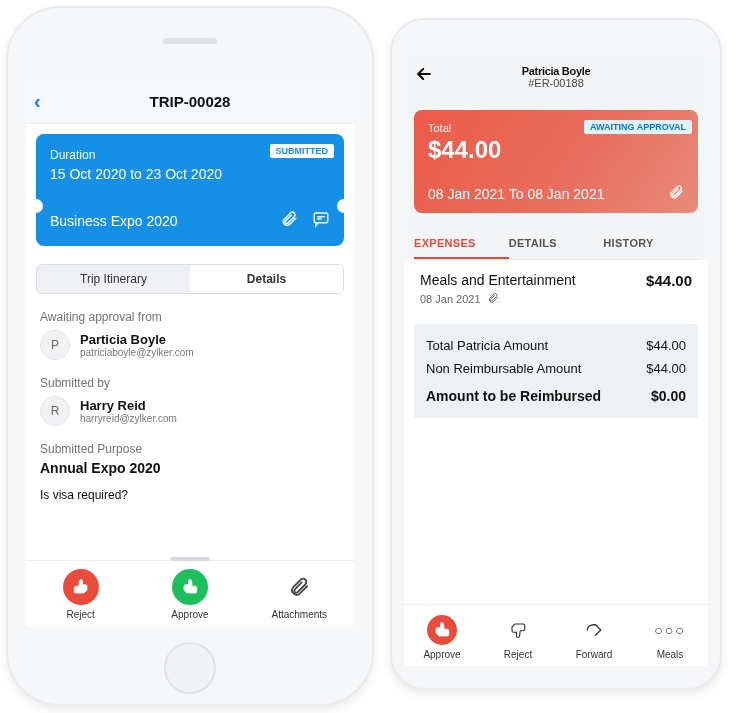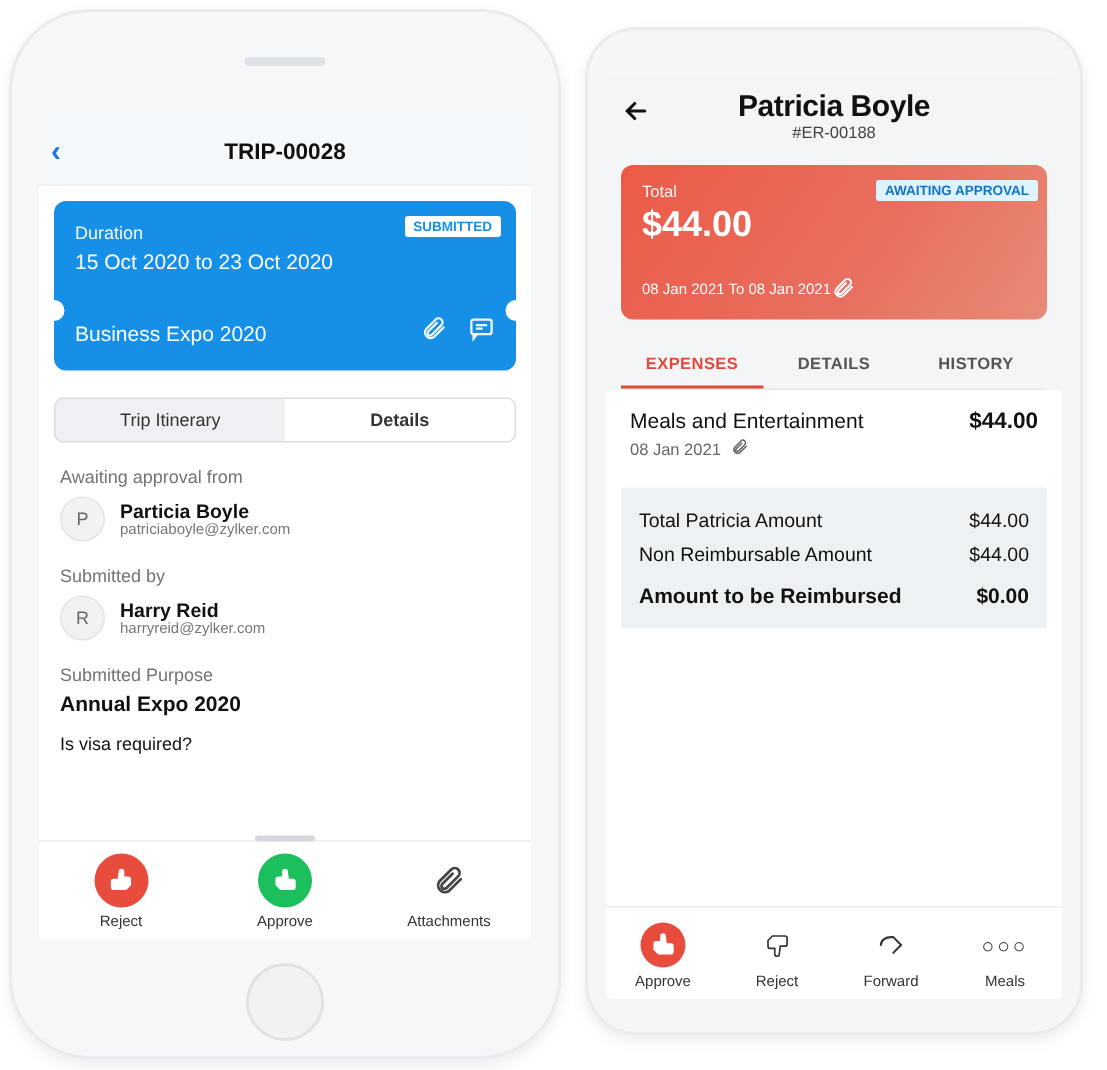--- a/index.html
+++ b/index.html
@@ -153,47 +153,47 @@
     background: #f3f5f7;
     border-radius: 4px;
     overflow: hidden;
     display: flex; flex-direction: column;
   }
   .topbar2 {
     position: relative; height: 54px;
     display: flex; flex-direction: column; align-items: center; justify-content: center;
   }
   .topbar2 .back { position: absolute; left: 10px; top: 14px; font-size: 18px; }
-  .topbar2 .name { font-weight: 800; font-size: 20px; letter-spacing: -0.3px; font-family: Arial, sans-serif; }
+  .topbar2 .name { font-weight: 800; font-size: 11px; letter-spacing: -0.3px; font-family: Arial, sans-serif; }
   .topbar2 .ref { font-size: 11px; color: #444; }
 
   .card-red {
     margin: 6px 10px 0 10px; border-radius: 8px;
     background: linear-gradient(125deg, #ec5a47 0%, #e87060 60%, #e88b78 100%);
     color: #fff; padding: 12px 14px 10px 14px; position: relative;
   }
   .card-red .label { font-size: 11px; opacity: 0.95; }
   .card-red .amount { font-size: 24px; font-weight: 600; margin-top: 2px; }
   .card-red .badge {
     position: absolute; right: 6px; top: 10px;
     background: #dff3ff; color: #0f74c9; font-size: 9px; font-weight: 700;
     padding: 2px 6px; border-radius: 2px;
   }
   .card-red .row2 {
-    margin-top: 20px; display: flex; align-items: center; 
-    font-size: 10px;
+    margin-top: 20px; display: flex; align-items: center; justify-content: space-between;
+    font-size: 14px;
   }
   .card-red .row2 svg { width: 16px; height: 16px; stroke: #fff; fill: none; }
 
   .tabs {
     margin: 14px 10px 0 10px;
     display: flex; border-bottom: 1px solid #e6e6e6;
   }
   .tabs .tab {
-    flex: 1; text-align: center; font-size: 11px; font-weight: 700;
+    flex: 1; text-align: left; font-size: 11px; font-weight: 700;
     color: #555; padding: 10px 0 8px 0; letter-spacing: 0.3px;
   }
   .tabs .tab.active {
     color: #e04a3a; border-bottom: 2px solid #e04a3a;
   }
 
   .content2 { flex: 1; background: #fff; padding: 12px 0 0 0; }
   .exp-item { padding: 0 16px 12px 16px; display: flex; justify-content: space-between; align-items: flex-start; }
   .exp-item .left .t { font-size: 14px; font-weight: 500; }
   .exp-item .left .d { font-size: 11px; color: #666; margin-top: 4px; display: flex; align-items: center; gap: 6px; }

